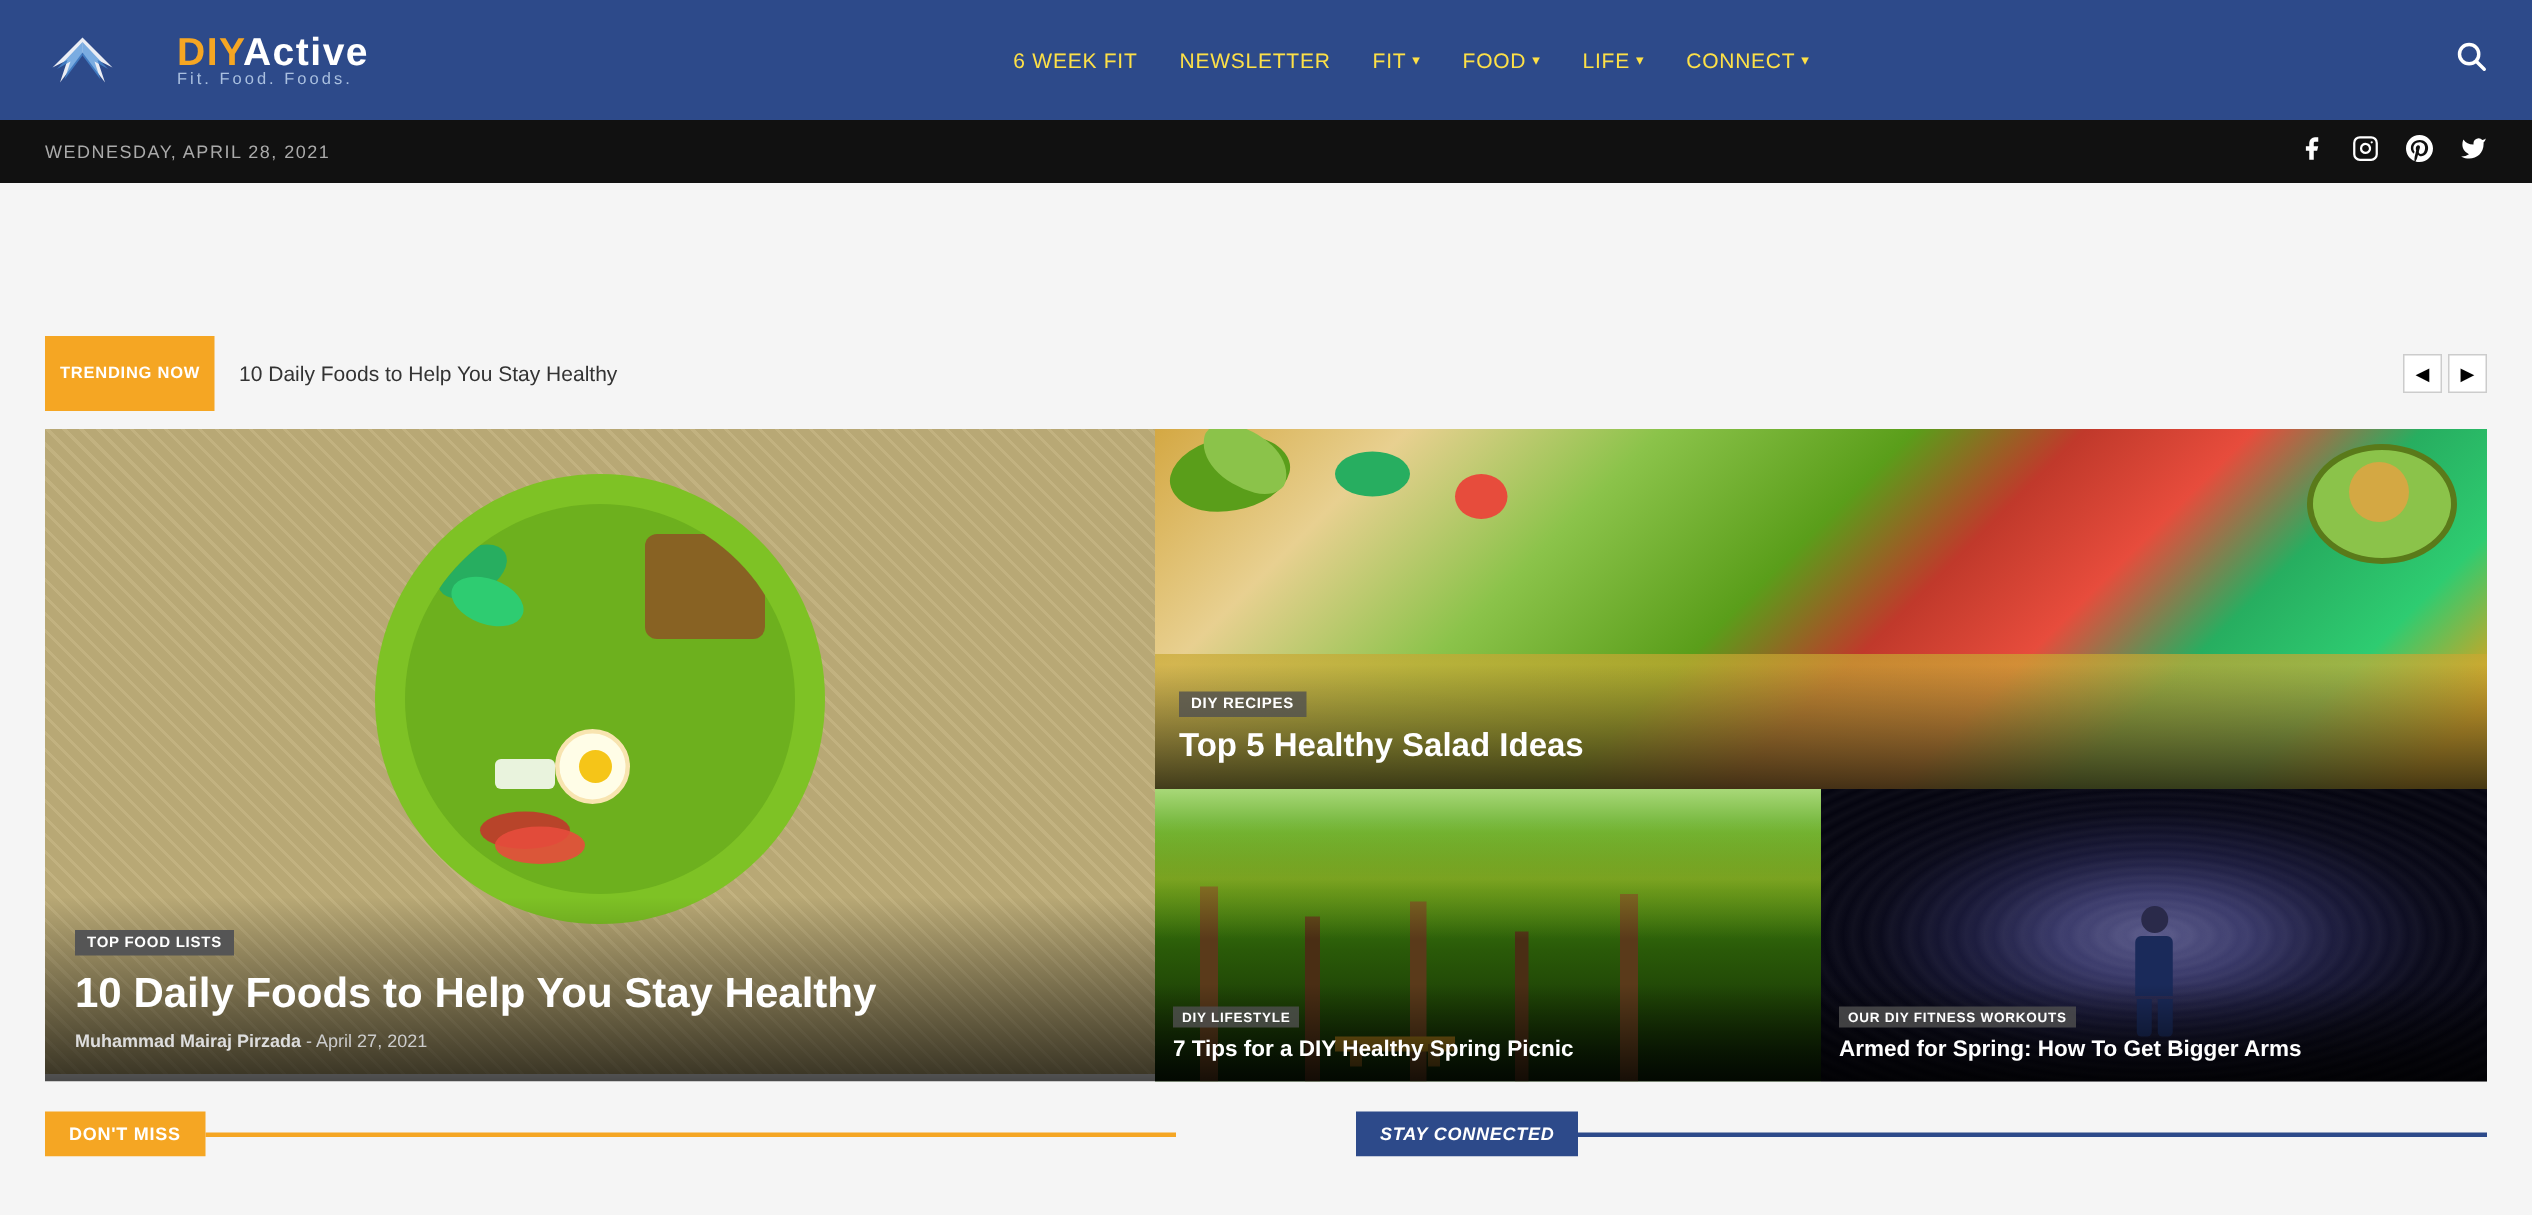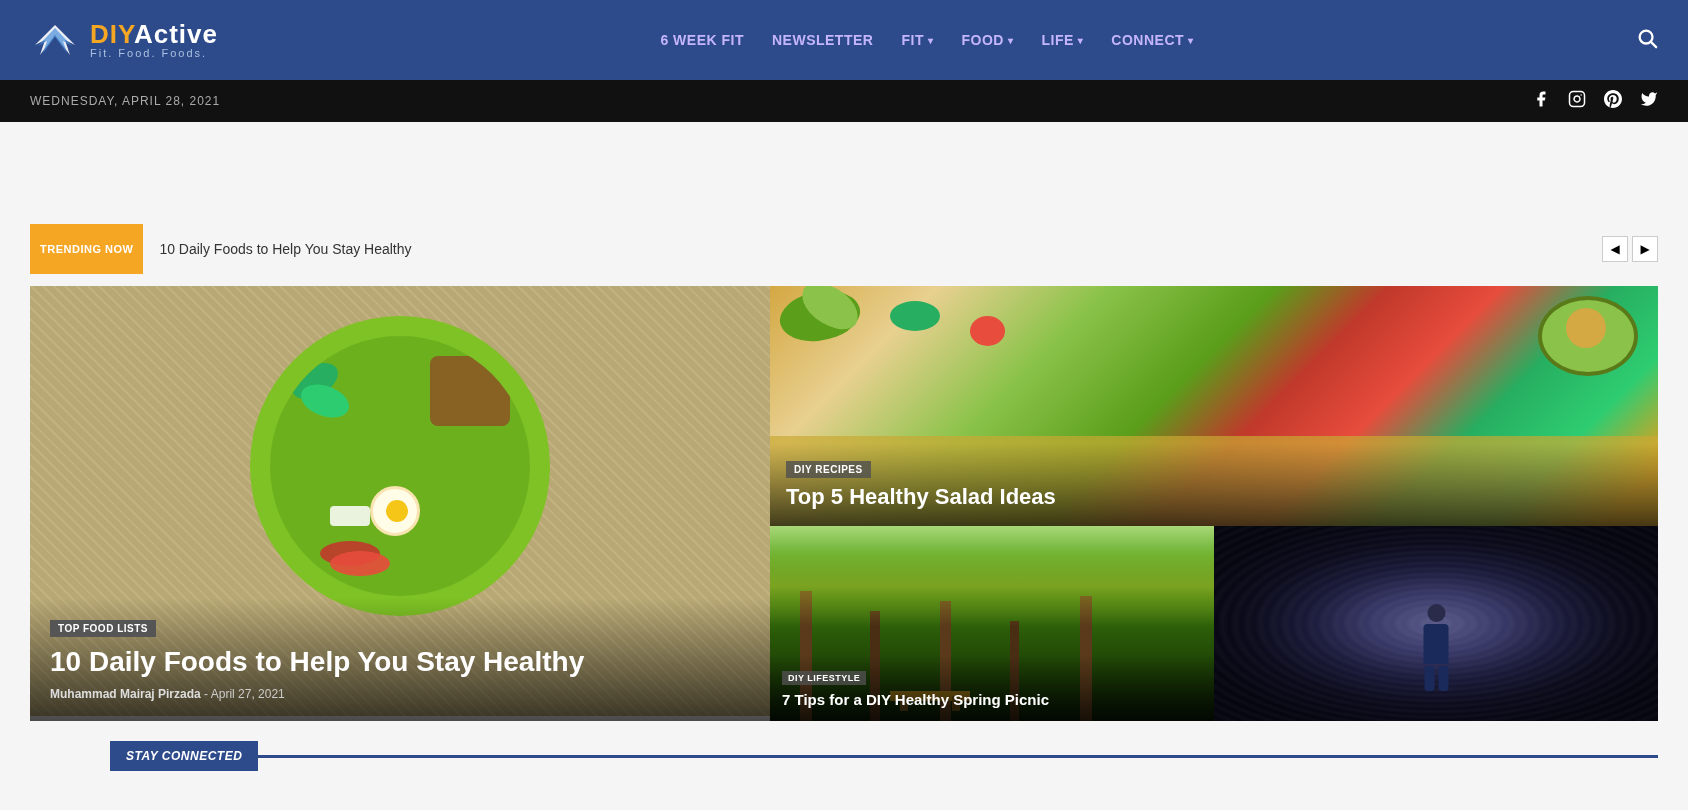--- a/index.html
+++ b/index.html
@@ -19,20 +19,21 @@
       align-items: center;
       gap: 10px;
     }
     .logo-icon {
       width: 50px;
       height: 40px;
     }
     .logo-text {
       display: flex;
       flex-direction: column;
+      margin-left: 28px;
     }
     .logo-brand {
       color: white;
       font-size: 26px;
       font-weight: 900;
       letter-spacing: 1px;
       line-height: 1;
     }
     .logo-brand span { color: #f5a623; }
     .logo-tagline {
@@ -40,24 +41,24 @@
       font-size: 11px;
       letter-spacing: 2px;
     }
     .nav-menu {
       display: flex;
       align-items: center;
       gap: 28px;
       list-style: none;
     }
     .nav-menu li a {
-      color: #c4b5fd;
+      color: #fde047;
       text-decoration: none;
       font-size: 14px;
-      font-weight: 700;
+      font-weight: 400;
       letter-spacing: 0.5px;
       text-transform: uppercase;
       display: flex;
       align-items: center;
       gap: 4px;
       text-align: center;
     }
     .nav-menu li a .chevron {
       font-size: 10px;
     }
@@ -527,24 +528,32 @@
             <div style="position:absolute;bottom:30px;left:50%;transform:translateX(-50%);display:flex;flex-direction:column;align-items:center;">
               <div style="width:18px;height:18px;border-radius:50%;background:#2a2a4a;"></div>
               <div style="width:25px;height:40px;background:#1a2a5a;border-radius:4px 4px 0 0;margin-top:2px;"></div>
               <div style="display:flex;gap:4px;margin-top:2px;">
                 <div style="width:10px;height:25px;background:#1a2a5a;border-radius:0 0 3px 3px;"></div>
                 <div style="width:10px;height:25px;background:#1a2a5a;border-radius:0 0 3px 3px;"></div>
               </div>
             </div>
           </div>
         </div>
+        <div class="card-overlay">
+          <div class="card-category">OUR DIY FITNESS WORKOUTS</div>
+          <div class="card-title">Armed for Spring: How To Get Bigger Arms</div>
+        </div>
       </div>
     </div>
   </div>
 </div>
 
 <div class="bottom-sections">
+  <div style="display:flex;align-items:center;flex:1;">
+    <div class="section-badge section-badge-orange">DON'T MISS</div>
+    <div style="flex:1;height:3px;background:#f5a623;"></div>
+  </div>
   <div style="width:40px;"></div>
   <div style="display:flex;align-items:center;flex:1;">
     <div class="section-badge section-badge-blue">STAY CONNECTED</div>
     <div style="flex:1;height:3px;background:#2d4a8a;"></div>
   </div>
 </div>
 
 </body></html>

